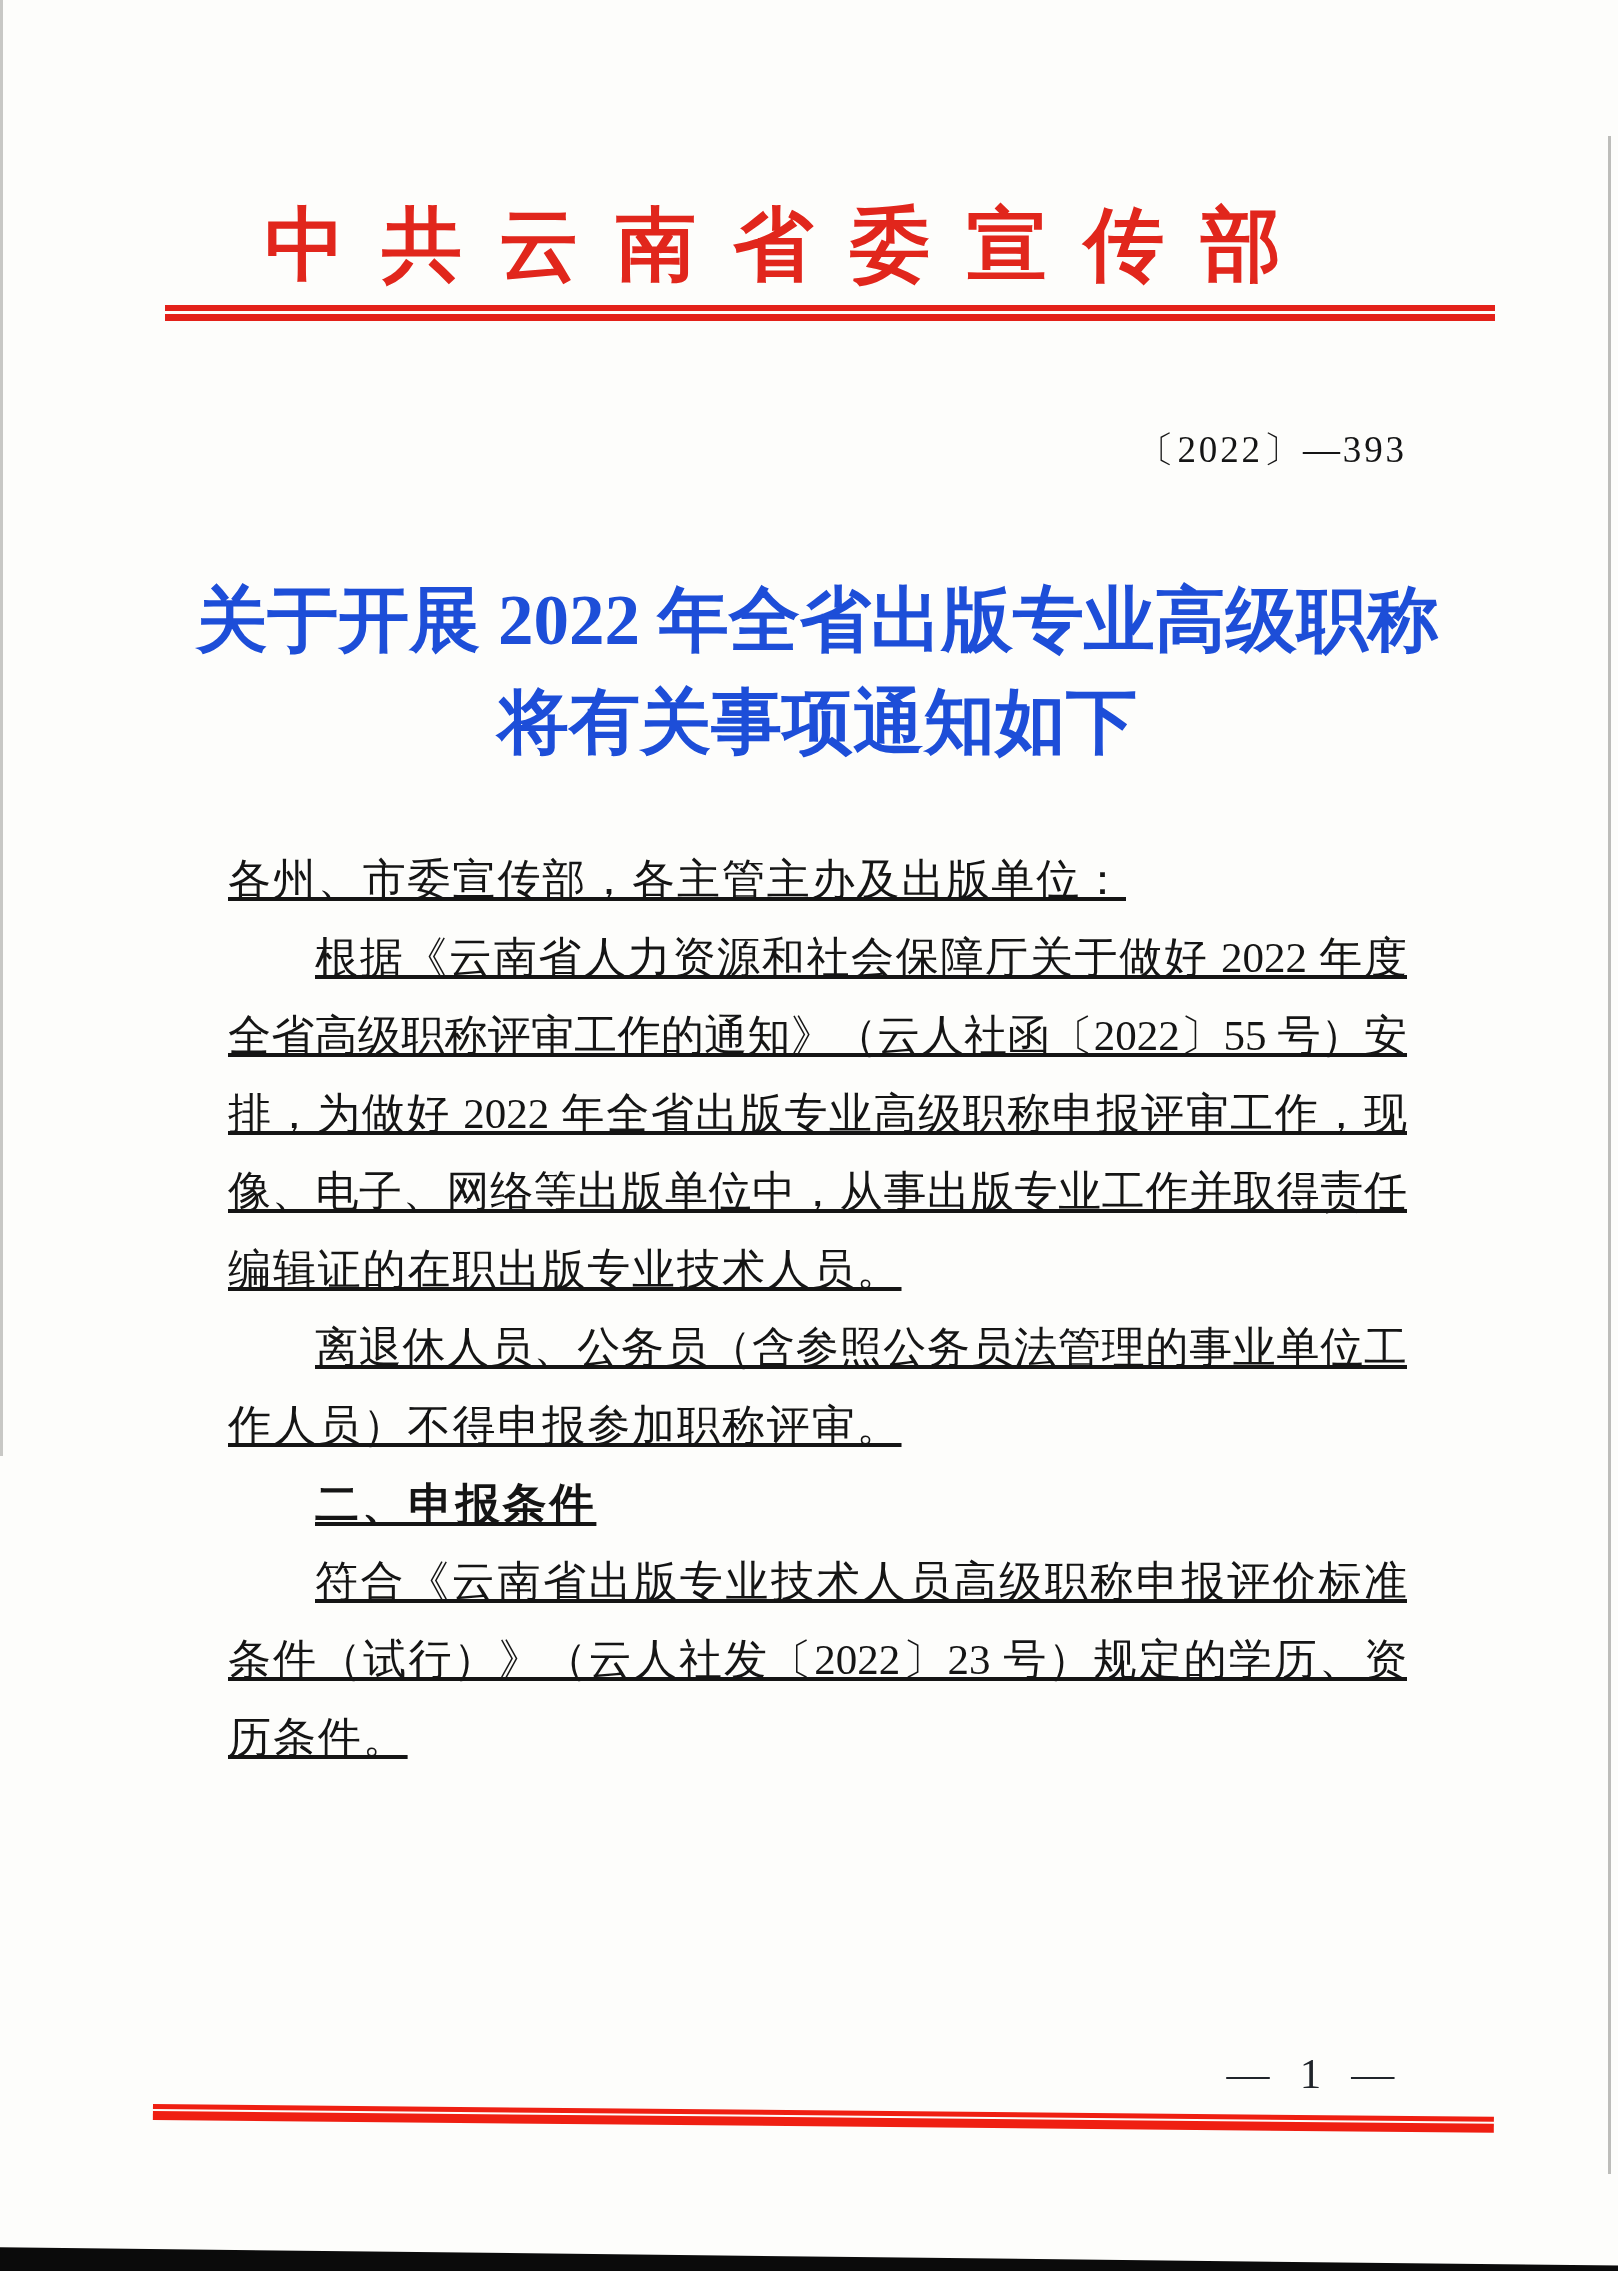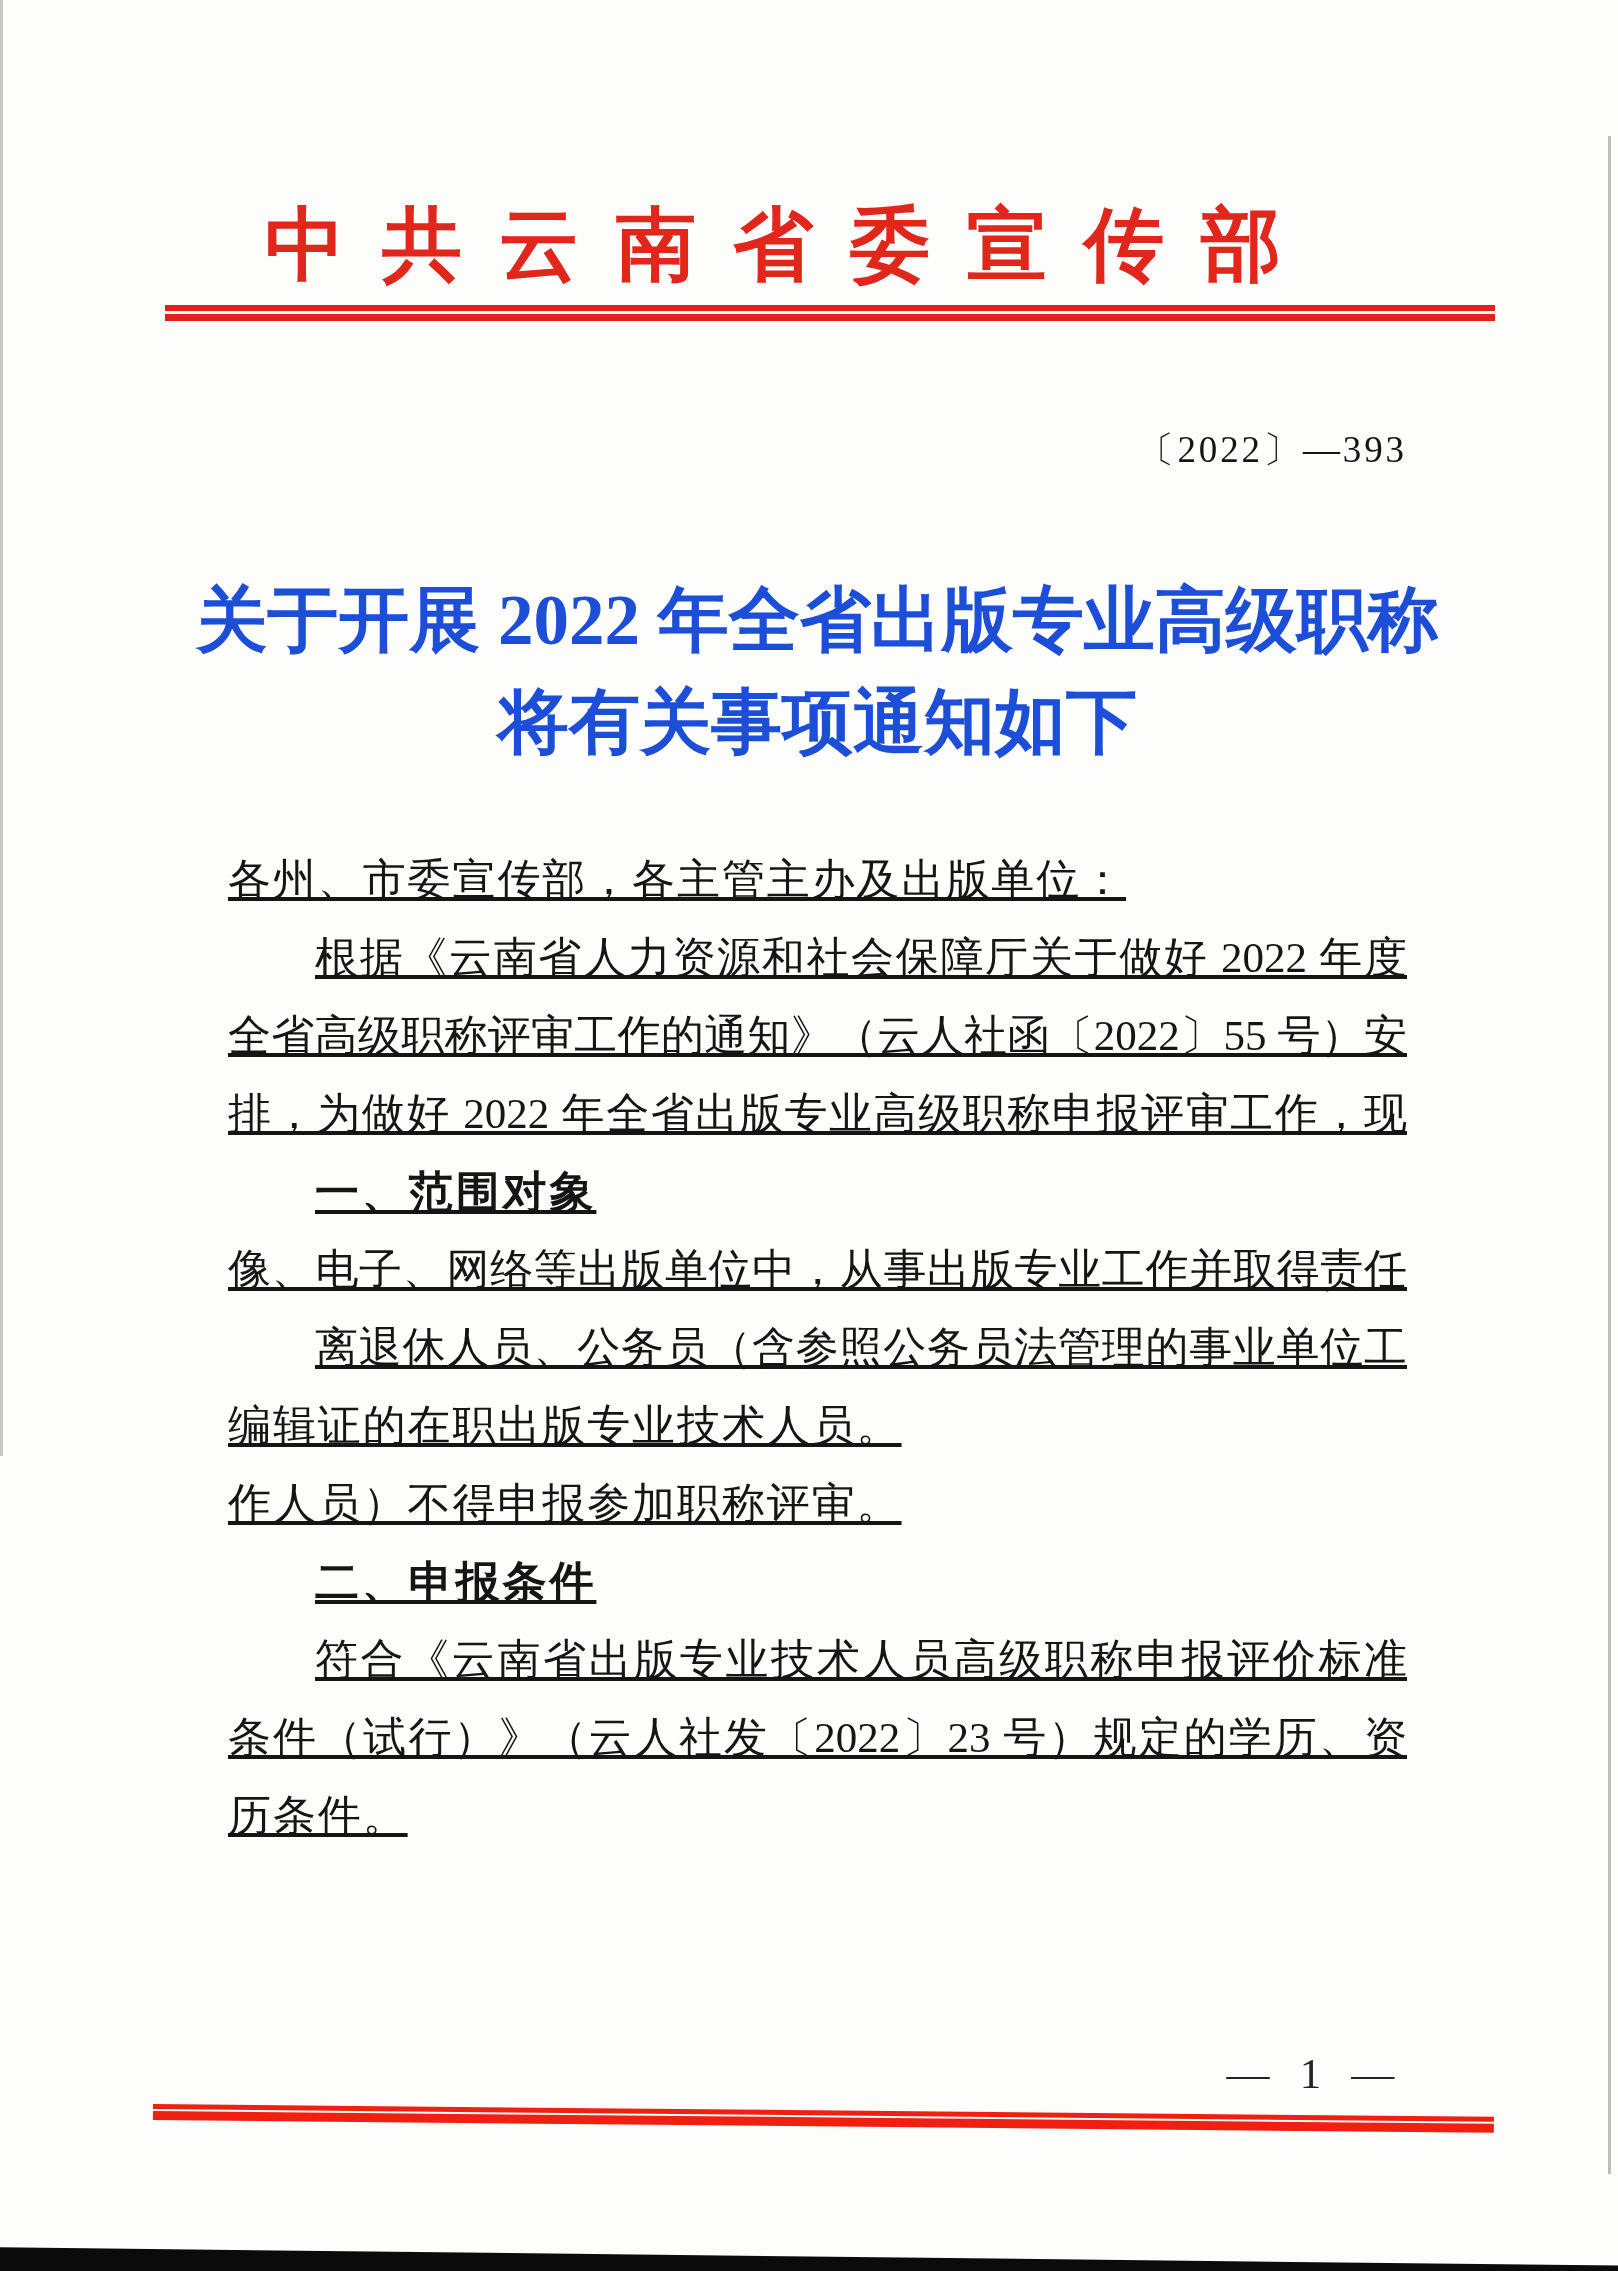--- a/index.html
+++ b/index.html
@@ -115,24 +115,23 @@
   <div class="title">
     <div>关于开展 2022 年全省出版专业高级职称</div>
     <div>将有关事项通知如下</div>
   </div>
 
   <div class="body-block">
     <div class="l">各州、市委宣传部，各主管主办及出版单位：</div>
     <div class="l ind fill">根据《云南省人力资源和社会保障厅关于做好 2022 年度</div>
     <div class="l fill">全省高级职称评审工作的通知》（云人社函〔2022〕55 号）安</div>
     <div class="l fill">排，为做好 2022 年全省出版专业高级职称申报评审工作，现</div>
-    <div class="l ind hd">一、范围对象</div>
     <div class="l fill">像、电子、网络等出版单位中，从事出版专业工作并取得责任</div>
+    <div class="l">编辑证的在职出版专业技术人员。</div>
     <div class="l ind fill">离退休人员、公务员（含参照公务员法管理的事业单位工</div>
-    <div class="l">编辑证的在职出版专业技术人员。</div>
     <div class="l">作人员）不得申报参加职称评审。</div>
     <div class="l ind hd">二、申报条件</div>
     <div class="l ind fill">符合《云南省出版专业技术人员高级职称申报评价标准</div>
     <div class="l fill">条件（试行）》（云人社发〔2022〕23 号）规定的学历、资</div>
     <div class="l">历条件。</div>
   </div>
 
   <div class="page-number">— 1 —</div>
 
   <div class="rule rule-bottom">

